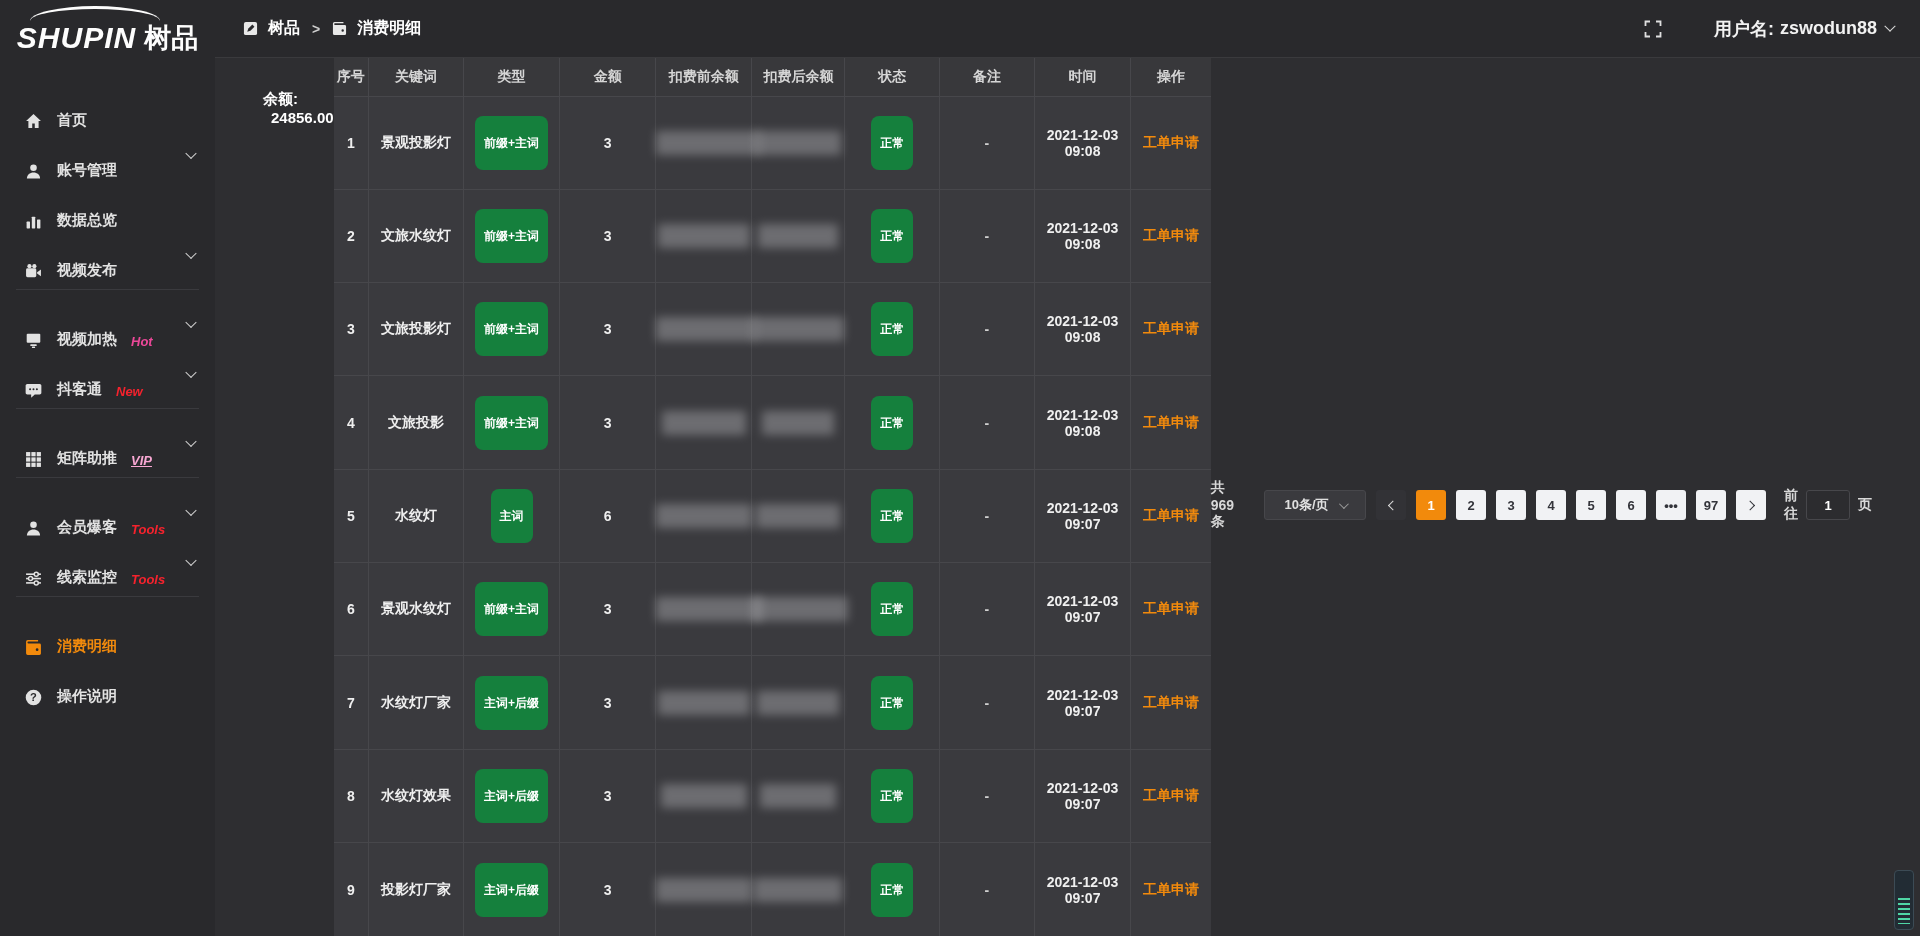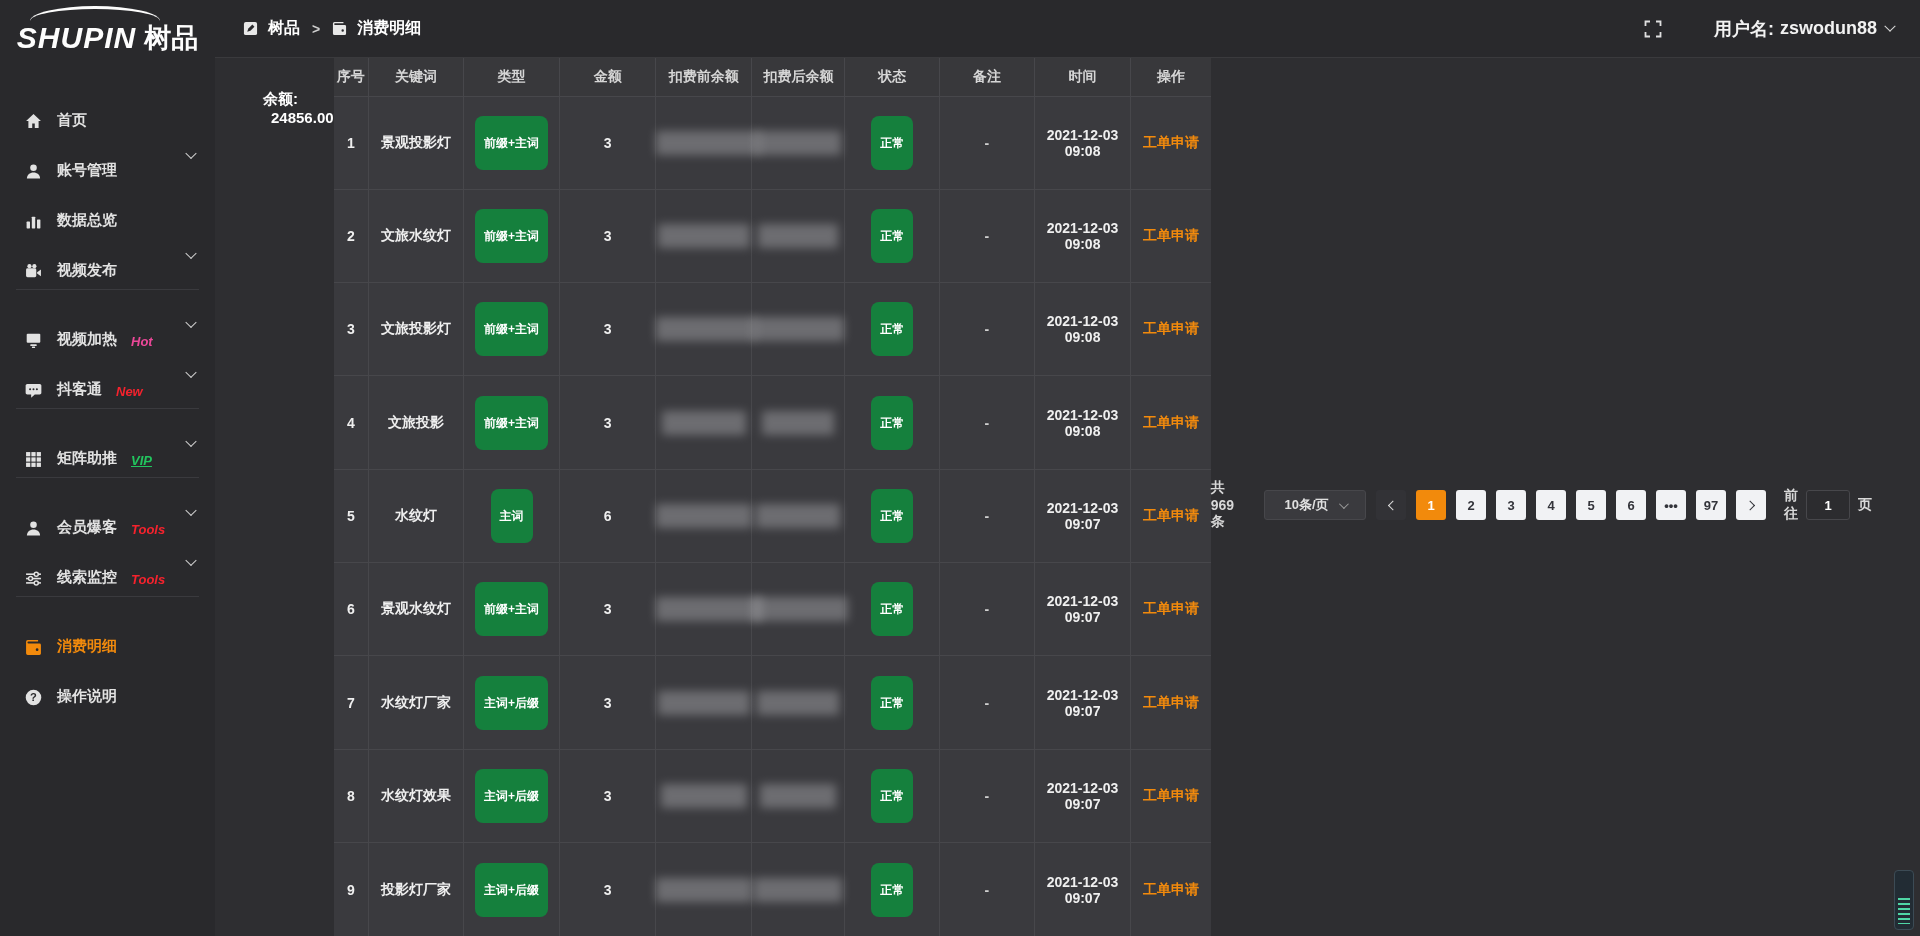--- a/index.html
+++ b/index.html
@@ -202,21 +202,21 @@
               <rect x="1" y="6" width="4" height="4"></rect>
               <rect x="6" y="6" width="4" height="4"></rect>
               <rect x="11" y="6" width="4" height="4"></rect>
               <rect x="1" y="11" width="4" height="4"></rect>
               <rect x="6" y="11" width="4" height="4"></rect>
               <rect x="11" y="11" width="4" height="4"></rect>
             </g>
           </svg>
         </span>
         <span>矩阵助推</span>
-        <span class="menu-badge" style="color: #22c55e; text-decoration: underline;">VIP</span>
+        <span class="menu-badge" style="color: #f9a8d4; text-decoration: underline;">VIP</span>
         <span class="menu-chevron"></span>
       </div>
       <div class="menu-divider"></div>
       <div class="menu-item">
         <span class="mi-icon">
           <svg viewBox="0 0 16 16">
             <circle cx="8" cy="4.4" r="3.1"></circle>
             <path d="M1.8 14.5c0-3.4 2.8-5.6 6.2-5.6s6.2 2.2 6.2 5.6z"></path>
           </svg>
         </span>

